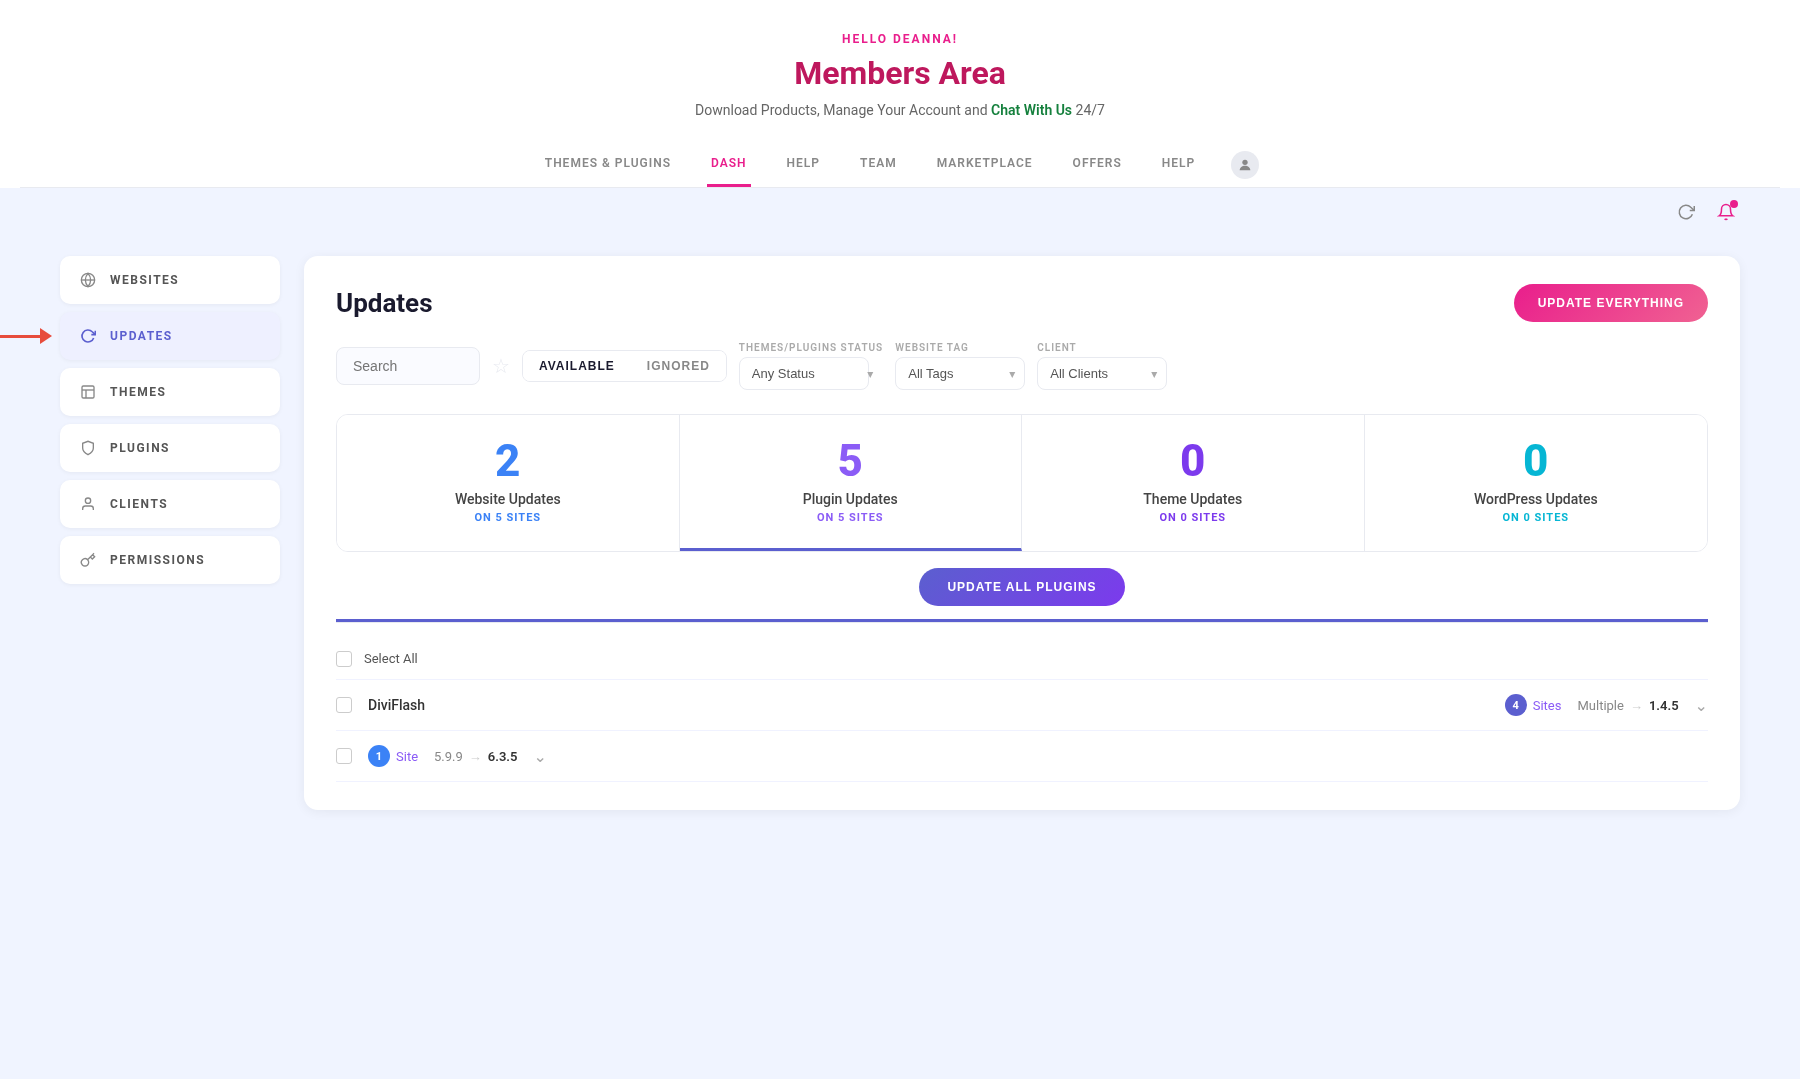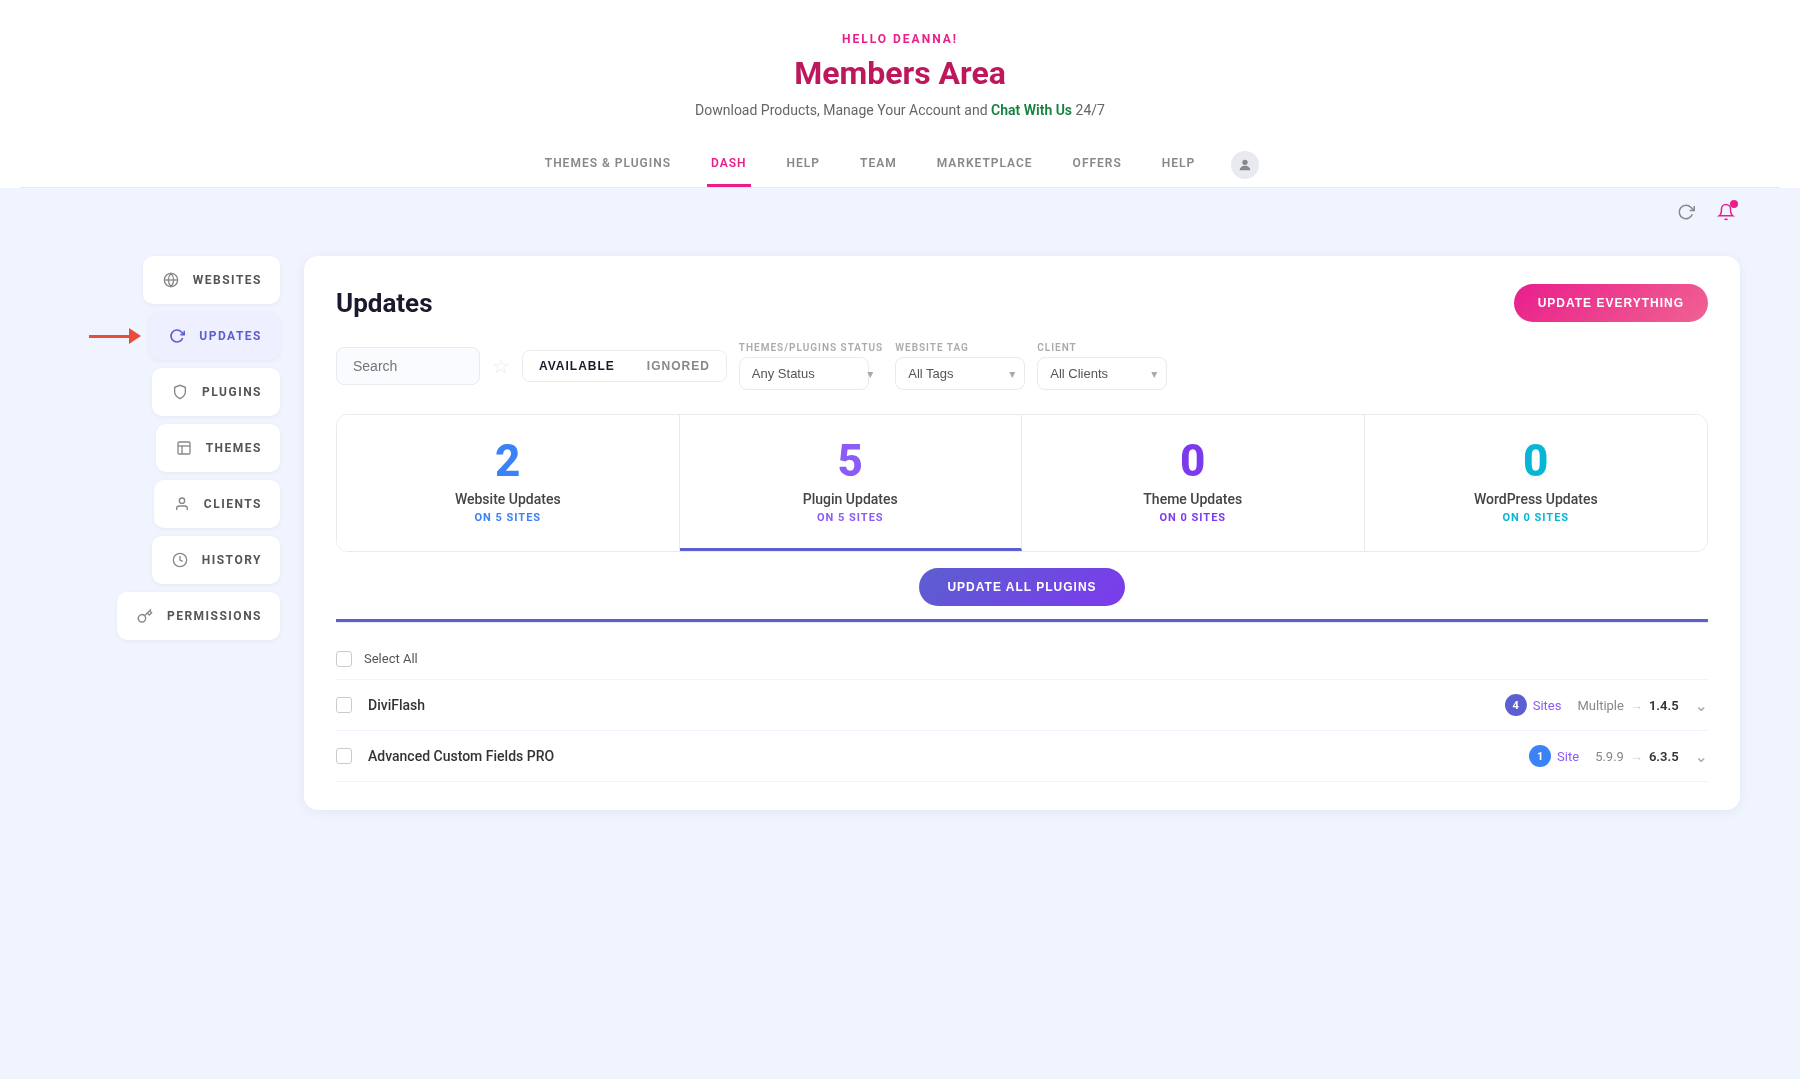--- a/index.html
+++ b/index.html
@@ -97,21 +97,20 @@
     }
 
     
     .sidebar {
       width: 220px;
       flex-shrink: 0;
       display: flex;
       flex-direction: column;
       gap: 8px;
       padding-top: 20px;
-      align-items: flex-end;
     }
     .sidebar-item {
       display: flex;
       align-items: center;
       gap: 12px;
       padding: 14px 18px;
       background: #fff;
       border-radius: 10px;
       cursor: pointer;
       font-size: 12px;
@@ -502,56 +501,47 @@
             <polyline points="23 4 23 10 17 10"></polyline>
             <path d="M20.49 15a9 9 0 1 1-2.12-9.36L23 10"></path>
           </svg>
       </span>
       <span style="color:#5b5fcf;">UPDATES</span>
     </div>
 
     <div class="sidebar-item">
       <span class="sidebar-icon">
         <svg width="16" height="16" viewBox="0 0 24 24" fill="none" stroke="#888" stroke-width="2">
-            <path d="M12 22s8-4 8-10V5l-8-3-8 3v7c0 6 8 10 8 10z"></path>
-          </svg>
-      </span>
-      <span>PLUGINS</span>
-    </div>
-
-    <div class="sidebar-item">
-      <span class="sidebar-icon">
-        <svg width="16" height="16" viewBox="0 0 24 24" fill="none" stroke="#888" stroke-width="2">
             <rect x="3" y="3" width="18" height="18" rx="2"></rect>
             <line x1="3" y1="9" x2="21" y2="9"></line>
             <line x1="9" y1="21" x2="9" y2="9"></line>
           </svg>
       </span>
       <span>THEMES</span>
+    </div>
+
+    <div class="sidebar-item">
+      <span class="sidebar-icon">
+        <svg width="16" height="16" viewBox="0 0 24 24" fill="none" stroke="#888" stroke-width="2">
+            <path d="M12 22s8-4 8-10V5l-8-3-8 3v7c0 6 8 10 8 10z"></path>
+          </svg>
+      </span>
+      <span>PLUGINS</span>
     </div>
 
     <div class="sidebar-item">
       <span class="sidebar-icon">
         <svg width="16" height="16" viewBox="0 0 24 24" fill="none" stroke="#888" stroke-width="2">
             <path d="M20 21v-2a4 4 0 0 0-4-4H8a4 4 0 0 0-4 4v2"></path>
             <circle cx="12" cy="7" r="4"></circle>
           </svg>
       </span>
       <span>CLIENTS</span>
     </div>
 
-    <div class="sidebar-item">
-      <span class="sidebar-icon">
-        <svg width="16" height="16" viewBox="0 0 24 24" fill="none" stroke="#888" stroke-width="2">
-            <circle cx="12" cy="12" r="10"></circle>
-            <polyline points="12 6 12 12 16 14"></polyline>
-          </svg>
-      </span>
-      <span>HISTORY</span>
-    </div>
 
     <div class="sidebar-item">
       <span class="sidebar-icon">
         <svg width="16" height="16" viewBox="0 0 24 24" fill="none" stroke="#888" stroke-width="2">
             <path d="M21 2l-2 2m-7.61 7.61a5.5 5.5 0 1 1-7.778 7.778 5.5 5.5 0 0 1 7.777-7.777zm0 0L15.5 7.5m0 0l3 3L22 7l-3-3m-3.5 3.5L19 4"></path>
           </svg>
       </span>
       <span>PERMISSIONS</span>
     </div>
 
@@ -645,21 +635,20 @@
         <div class="version-info">
           <span>Multiple</span>
           <span class="version-arrow">→</span>
           <span class="new-version">1.4.5</span>
         </div>
         <span class="expand-icon">⌄</span>
       </div>
 
       <div class="plugin-row">
         <div class="checkbox"></div>
-        <span class="plugin-name">Advanced Custom Fields PRO</span>
         <div class="sites-badge">
           <div class="badge-num blue-bg">1</div>
           <span class="sites-text">Site</span>
         </div>
         <div class="version-info">
           <span>5.9.9</span>
           <span class="version-arrow">→</span>
           <span class="new-version">6.3.5</span>
         </div>
         <span class="expand-icon">⌄</span>

